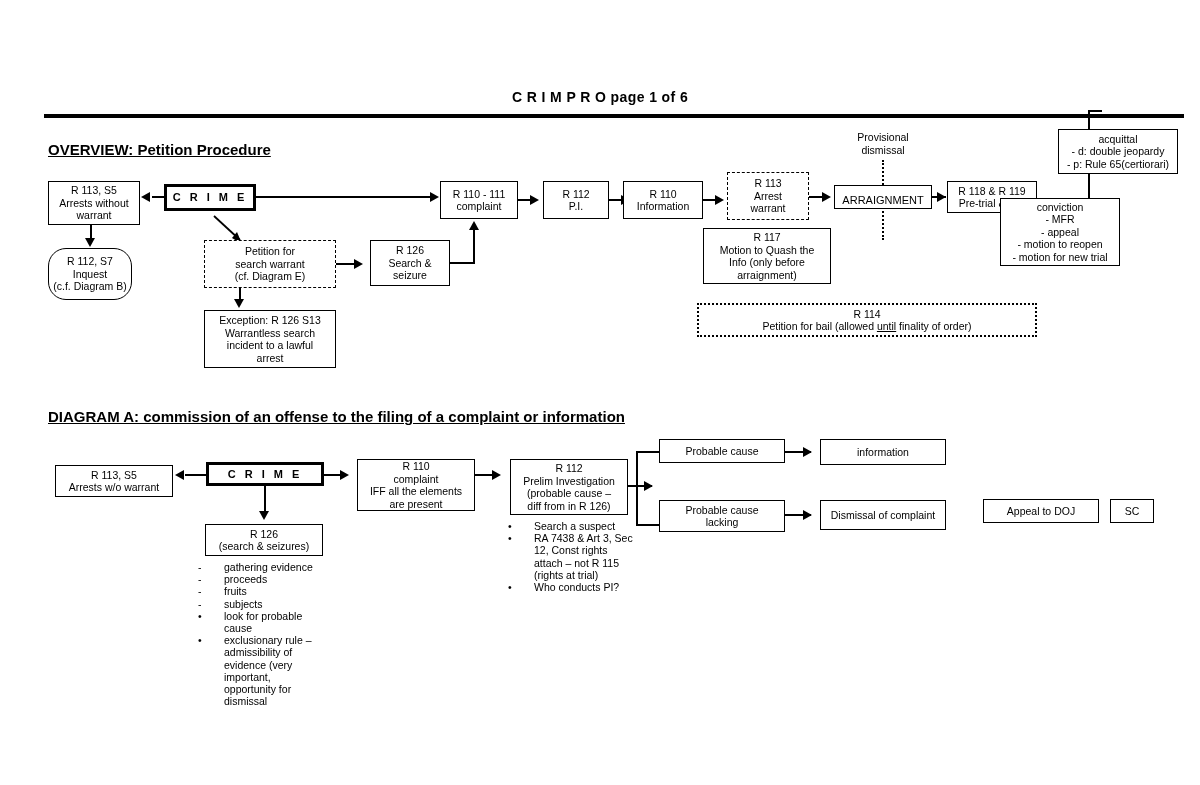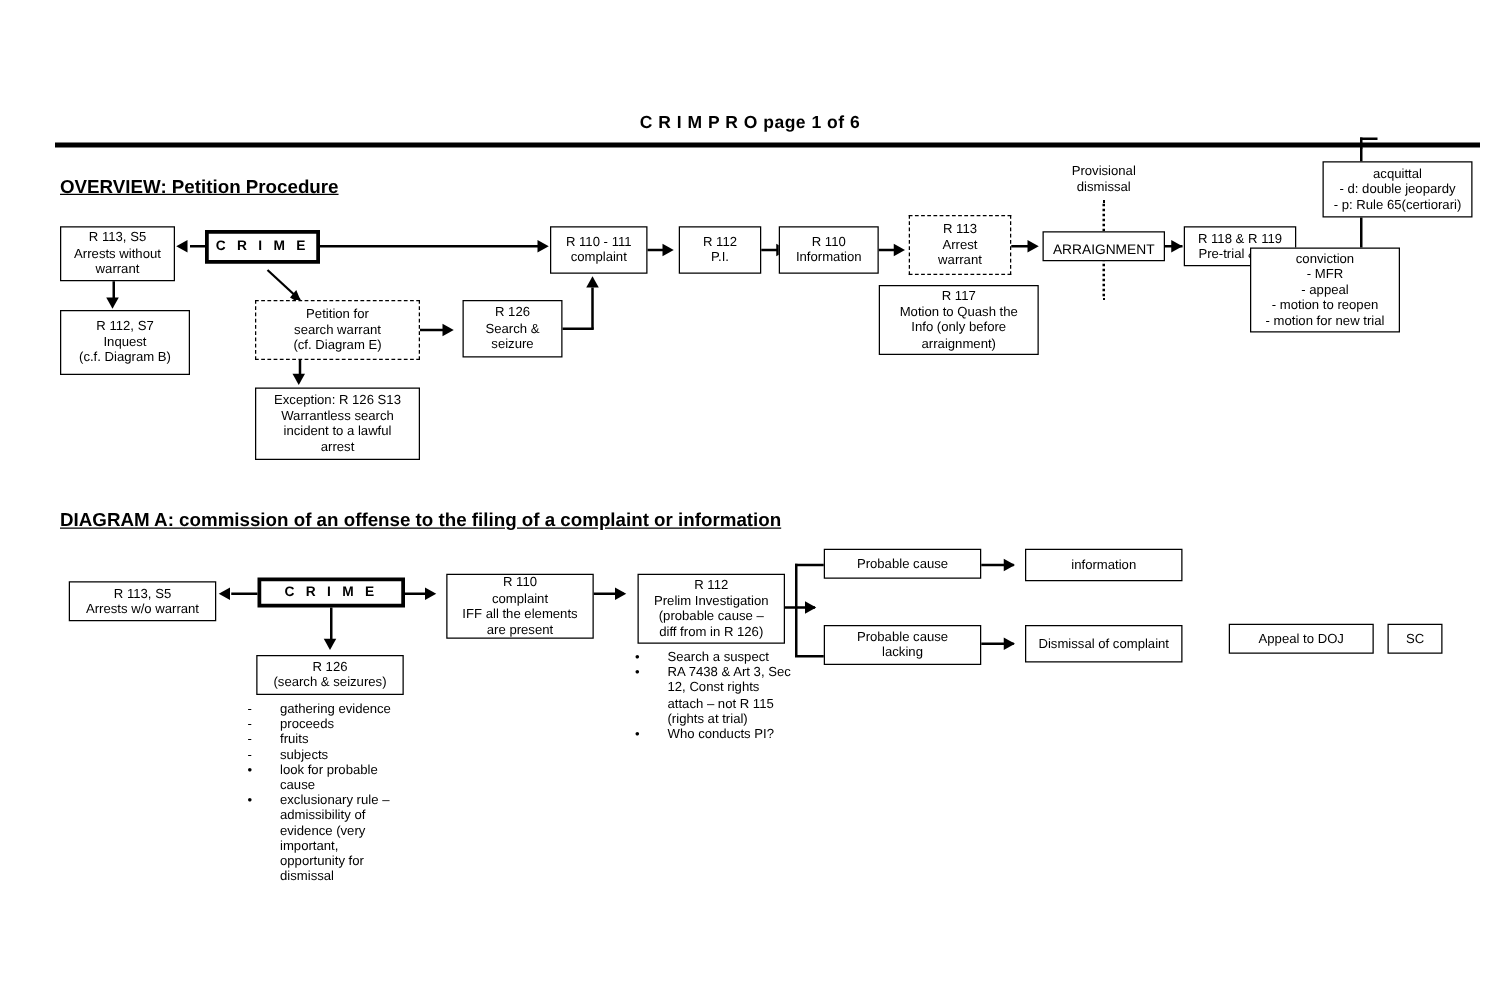--- a/index.html
+++ b/index.html
@@ -137,21 +137,21 @@
 
   <div class="box" style="left:48px; top:133px; width:92px; height:44px;">
     <div class="ttl">R 113, S5</div>
     <div style="white-space:pre-line;">Arrests without
 warrant</div>
   </div>
 
   <div class="vline" style="left:90px; top:177px; height:16px;"></div>
   <div class="arrow-d" style="left:85px; top:190px;"></div>
 
-  <div class="box" style="left:48px; top:200px; width:104px; height:52px;">
+  <div class="box" style="left:48px; top:200px; width:84px; height:52px;border-radius:18px;">
     <div class="ttl">R 112, S7</div>
     <div style="white-space:pre-line;">Inquest
 (c.f. Diagram B)</div>
   </div>
 
   <div class="box thick wide-letter" style="left:164px; top:136px; width:92px; height:27px;">
     <div>C R I M E</div>
   </div>
 
   <div class="hline" style="left:152px; top:148px; width:14px;"></div>
@@ -243,20 +243,26 @@
   </div>
 
   <div class="hline" style="left:932px; top:148px; width:14px;"></div>
   <div class="arrow-r" style="left:937px; top:144px;"></div>
 
   <div class="box" style="left:947px; top:133px; width:90px; height:32px;">
     <div class="ttl">R 118 &amp; R 119</div>
     <div>Pre-trial &amp; trial</div>
   </div>
 
+  <div class="box dotted" style="left:697px; top:255px; width:340px; height:34px;">
+    <div class="ttl">R 114</div>
+    <div>
+      <span>Petition for bail (allowed </span><u class="u">until</u><span> finality of order)</span>
+    </div>
+  </div>
 
   <div class="vline" style="left:1088px; top:62px; height:9px;"></div>
   <div class="hline" style="left:1088px; top:62px; width:14px;"></div>
   <div class="vline" style="left:1088px; top:70px; height:104px;"></div>
   <div class="hline" style="left:1088px; top:173px; width:14px;"></div>
 
   <div class="box" style="left:1058px; top:81px; width:120px; height:45px;">
     <div class="ttl">acquittal</div>
     <div style="white-space:pre-line;">- d: double jeopardy
 - p: Rule 65(certiorari)</div>

